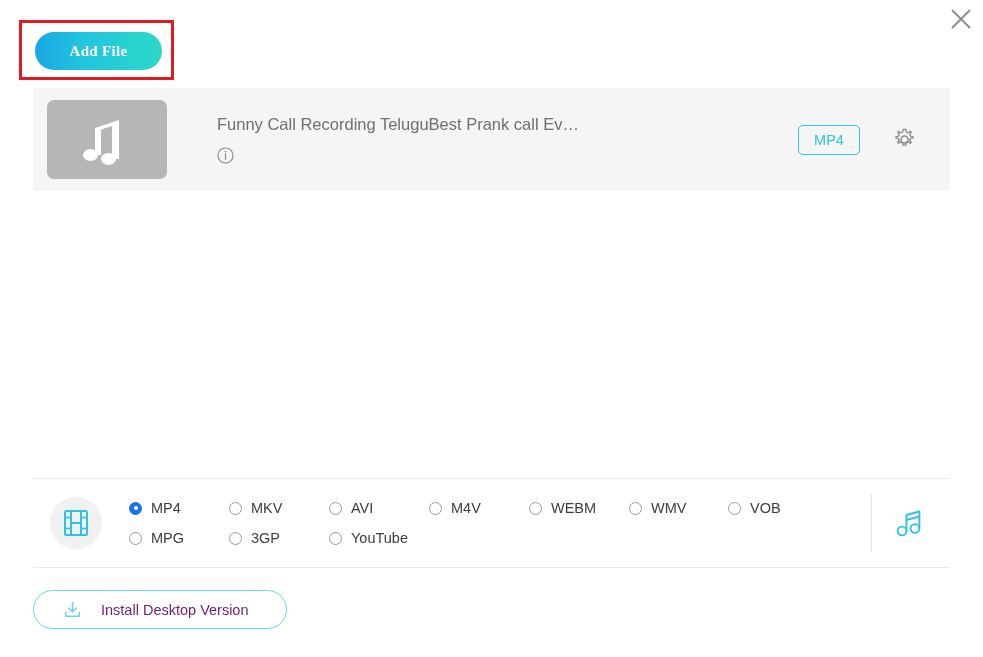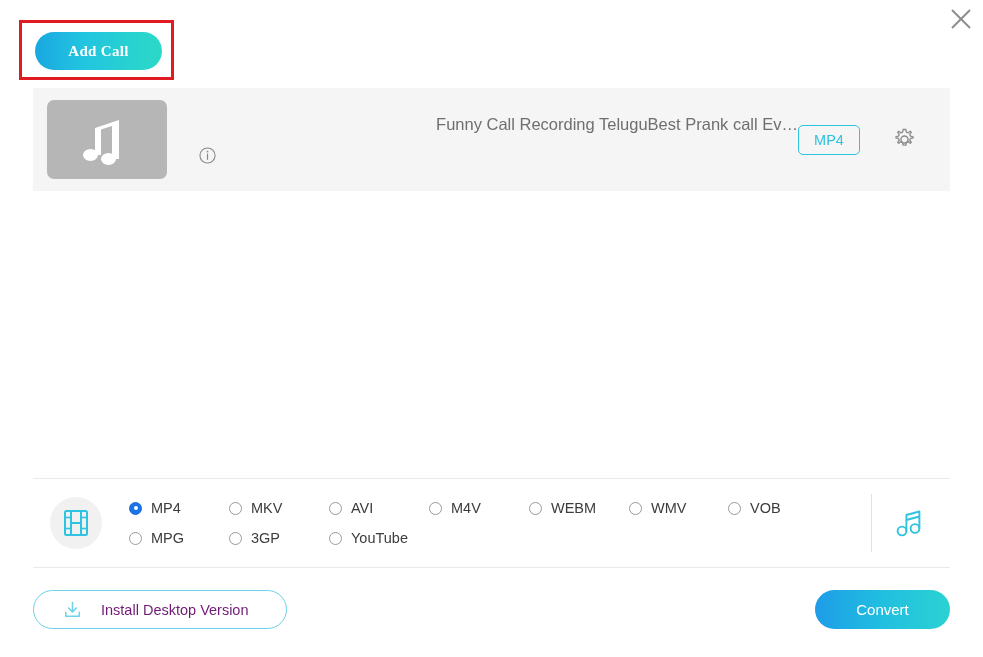--- a/index.html
+++ b/index.html
@@ -79,24 +79,23 @@
     height: 79px;
     margin-left: 14px;
     border-radius: 7px;
     background: #b6b6b6;
     display: flex;
     align-items: center;
     justify-content: center;
     flex: 0 0 auto;
   }
   .file-meta {
-    margin-left: 32px;
+    margin-left: 50px;
     flex: 1 1 auto;
     min-width: 0;
-    text-align: right;
   }
   .file-title {
     font-size: 16.5px;
     color: #6f6f6f;
     white-space: nowrap;
     overflow: hidden;
     text-overflow: ellipsis;
     max-width: 600px;
   }
   .info-icon {
@@ -264,21 +263,21 @@
 <div id="app">
 
   <div class="close-btn">
     <svg width="24" height="24" viewBox="0 0 24 24">
       <line x1="3" y1="3" x2="21" y2="21" stroke="#8d8d8d" stroke-width="2"></line>
       <line x1="21" y1="3" x2="3" y2="21" stroke="#8d8d8d" stroke-width="2"></line>
     </svg>
   </div>
 
   <div class="addfile-wrap">
-    <button class="addfile-btn">Add Call</button>
+    <button class="addfile-btn">Add File</button>
   </div>
 
   <div class="file-row">
     <div class="thumb">
       <svg width="52" height="50" viewBox="0 0 52 50">
         <path d="M20 44 a7.5 6 0 1 0 15 0 a7.5 6 0 1 0 -15 0 Z" fill="#ffffff"></path>
         <path d="M2 40 a7.5 6 0 1 0 15 0 a7.5 6 0 1 0 -15 0 Z" fill="#ffffff"></path>
         <path d="M14 40 L14 13 L38 5 L38 44 L31 44 L31 11 L20 14.5 L20 40 Z" fill="#ffffff"></path>
       </svg>
     </div>
@@ -376,15 +375,14 @@
 
   <div class="install-btn">
     <svg class="install-icon" viewBox="0 0 22 22">
       <line x1="11" y1="3" x2="11" y2="13" stroke="#6ed2e8" stroke-width="1.6"></line>
       <polyline points="7,9.5 11,13.5 15,9.5" fill="none" stroke="#6ed2e8" stroke-width="1.6" stroke-linecap="round" stroke-linejoin="round"></polyline>
       <polyline points="4,14 4,18 18,18 18,14" fill="none" stroke="#6ed2e8" stroke-width="1.6" stroke-linecap="round" stroke-linejoin="round"></polyline>
     </svg>
     <span class="install-label">Install Desktop Version</span>
   </div>
 
-  <button class="convert-btn">Convert</button>
 
 </div>
 
 </body></html>

